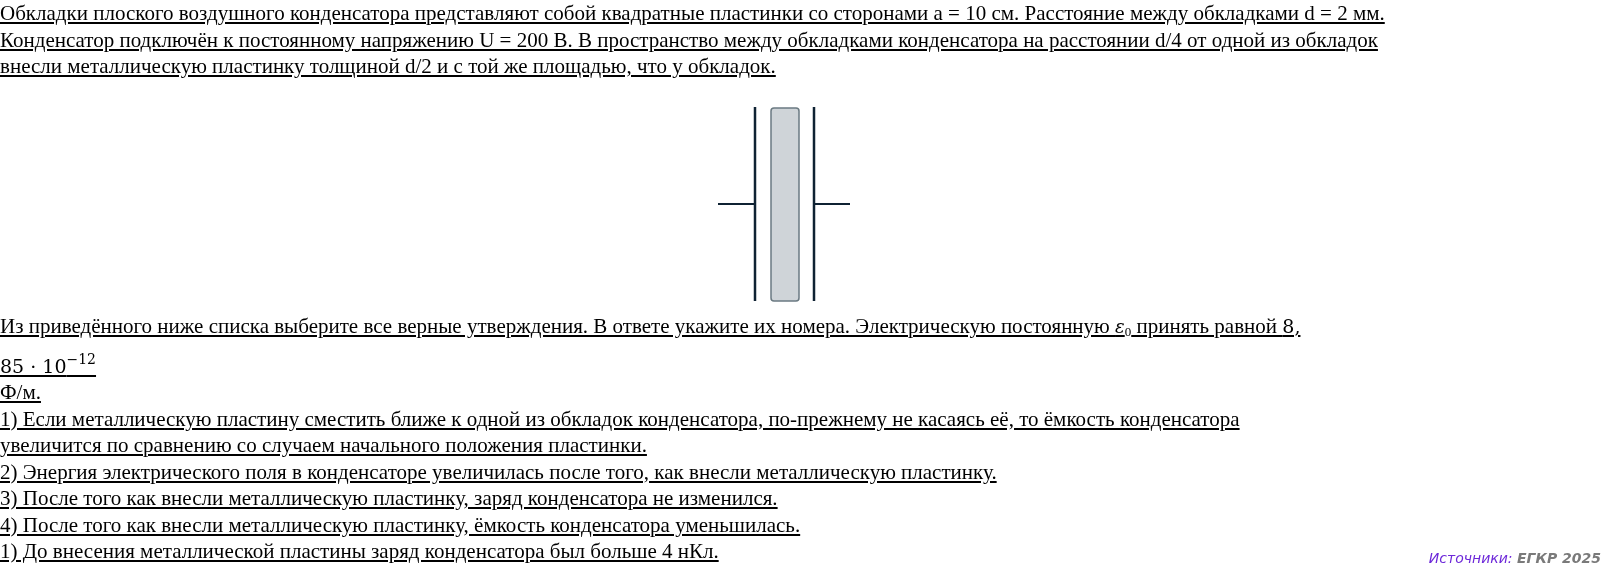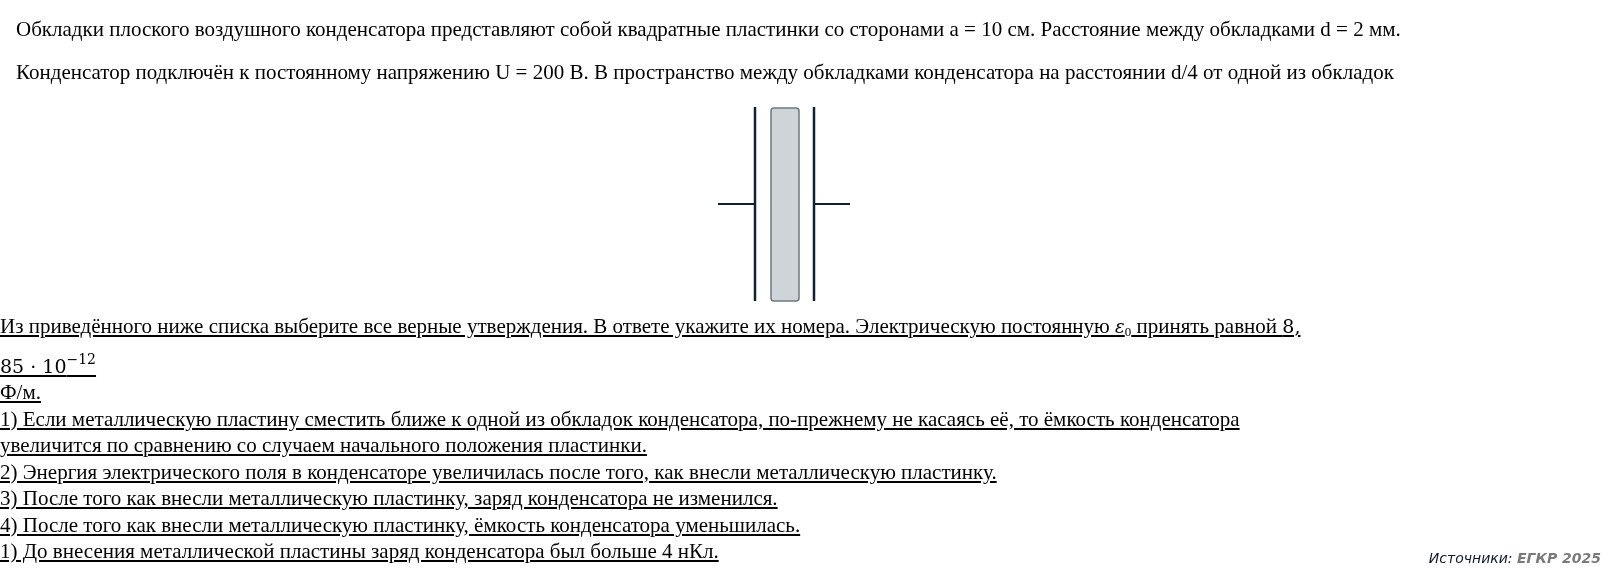--- a/index.html
+++ b/index.html
@@ -2,41 +2,42 @@
 <html><head>
 <meta charset="utf-8">
 <style>
   html, body { margin: 0; padding: 0; background: #ffffff; }
   body {
     width: 1601px; height: 570px; position: relative; overflow: hidden;
     font-family: "Liberation Serif", serif; color: #000;
     font-size: 21px; line-height: 26.5px;
   }
   .intro { position: absolute; left: 0; top: 0; width: 1601px; }
-  .intro p { margin: 16px; }
+  .intro p { margin: 0; text-decoration: underline; }
   .figure { position: absolute; left: 700px; top: 95px; width: 180px; height: 220px; }
   .body-text { position: absolute; left: 0; top: 313px; width: 1323px; text-decoration: underline; }
   .body-text p { margin: 0; }
   .math { font-family: "DejaVu Serif", serif; font-size: 19px; }
   .sup { font-size: 14px; vertical-align: 9px; font-family: "DejaVu Serif", serif; }
   .sub { font-size: 13px; vertical-align: -3px; }
   .eps { font-style: italic; font-family: "DejaVu Serif", serif; font-size: 18px; }
   .source {
     position: absolute; right: 0; top: 549px;
     font-family: "DejaVu Sans", sans-serif; font-style: italic; font-size: 14px; line-height: 18px;
   }
-  .source .label { color: #0f172a; }
+  .source .label { color: #6d28d9; }
   .source .value { color: #7a7a7a; font-weight: bold; }
 </style>
 </head>
 <body>
 
 <div class="intro">
   <p>Обкладки плоского воздушного конденсатора представляют собой квадратные пластинки со сторонами a = 10 см. Расстояние между обкладками d = 2 мм.</p>
   <p>Конденсатор подключён к постоянному напряжению U = 200 В. В пространство между обкладками конденсатора на расстоянии d/4 от одной из обкладок</p>
+  <p>внесли металлическую пластинку толщиной d/2 и с той же площадью, что у обкладок.</p>
 </div>
 
 <div class="figure">
   <svg width="180" height="220" viewBox="0 0 180 220">
 
     <line x1="18" y1="109" x2="55" y2="109" stroke="#0f2233" stroke-width="2"></line>
 
     <line x1="55" y1="12" x2="55" y2="206" stroke="#0f2233" stroke-width="2.5"></line>
 
     <rect x="71" y="13" width="28" height="193" rx="3" ry="3" fill="#cfd4d8" stroke="#6b7a82" stroke-width="1.5"></rect>

